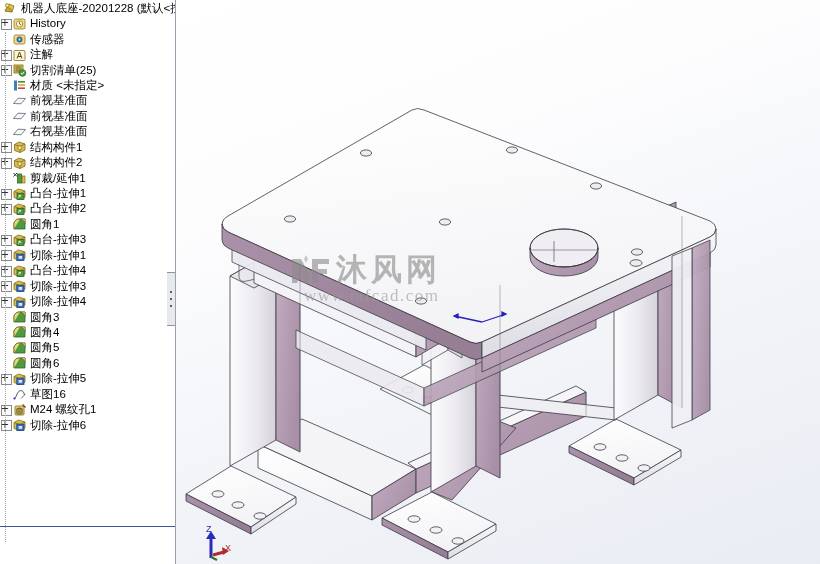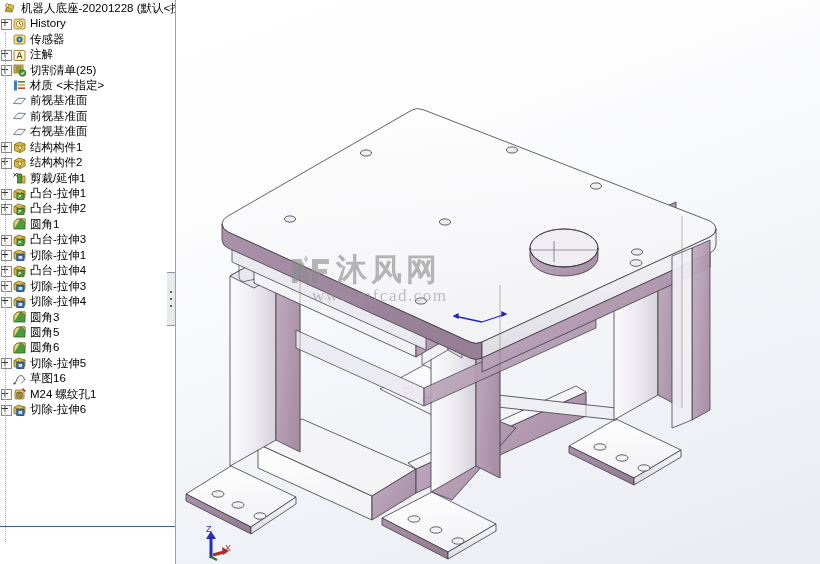--- a/index.html
+++ b/index.html
@@ -151,21 +151,21 @@
     font-weight: bold;
     color: #8c8c8c;
     letter-spacing: 4px;
     margin-left: 2px;
   }
   #wm-url {
     font-family: "Liberation Serif", serif;
     font-size: 17px;
     color: #9a9a9a;
     letter-spacing: 1.5px;
-    margin-left: 24px;
+    margin-left: 16px;
     margin-top: -2px;
   }
 
   
   #axis-triad {
     position: absolute;
     left: 18px;
     bottom: 2px;
     width: 60px; height: 38px;
   }
@@ -418,20 +418,31 @@
           <div class="tree-row">
             <span class="expander"></span>
             <span class="ticon">
               <svg width="15" height="14" viewBox="0 0 15 14">
                 <path d="M2 12 L2 6 A6 6 0 0 1 8 2 L13 2 L13 12 Z" fill="#4e9a3e" stroke="#2d6422" stroke-width="0.8"></path>
                 <path d="M2 12 L2 6 A6 6 0 0 1 8 2" fill="#e8d87a" stroke="#836a17" stroke-width="0.8"></path>
                 <path d="M8 2 L13 2 L13 7 A5 5 0 0 0 8 2 Z" fill="#f2e8b0" stroke="#836a17" stroke-width="0.7"></path>
               </svg>
             </span>
             <span class="tlabel">圆角3</span>
+          </div>
+          <div class="tree-row">
+            <span class="expander"></span>
+            <span class="ticon">
+              <svg width="15" height="14" viewBox="0 0 15 14">
+                <path d="M2 12 L2 6 A6 6 0 0 1 8 2 L13 2 L13 12 Z" fill="#4e9a3e" stroke="#2d6422" stroke-width="0.8"></path>
+                <path d="M2 12 L2 6 A6 6 0 0 1 8 2" fill="#e8d87a" stroke="#836a17" stroke-width="0.8"></path>
+                <path d="M8 2 L13 2 L13 7 A5 5 0 0 0 8 2 Z" fill="#f2e8b0" stroke="#836a17" stroke-width="0.7"></path>
+              </svg>
+            </span>
+            <span class="tlabel">圆角4</span>
           </div>
           <div class="tree-row">
             <span class="expander"></span>
             <span class="ticon">
               <svg width="15" height="14" viewBox="0 0 15 14">
                 <path d="M2 12 L2 6 A6 6 0 0 1 8 2 L13 2 L13 12 Z" fill="#4e9a3e" stroke="#2d6422" stroke-width="0.8"></path>
                 <path d="M2 12 L2 6 A6 6 0 0 1 8 2" fill="#e8d87a" stroke="#836a17" stroke-width="0.8"></path>
                 <path d="M8 2 L13 2 L13 7 A5 5 0 0 0 8 2 Z" fill="#f2e8b0" stroke="#836a17" stroke-width="0.7"></path>
               </svg>
             </span>

